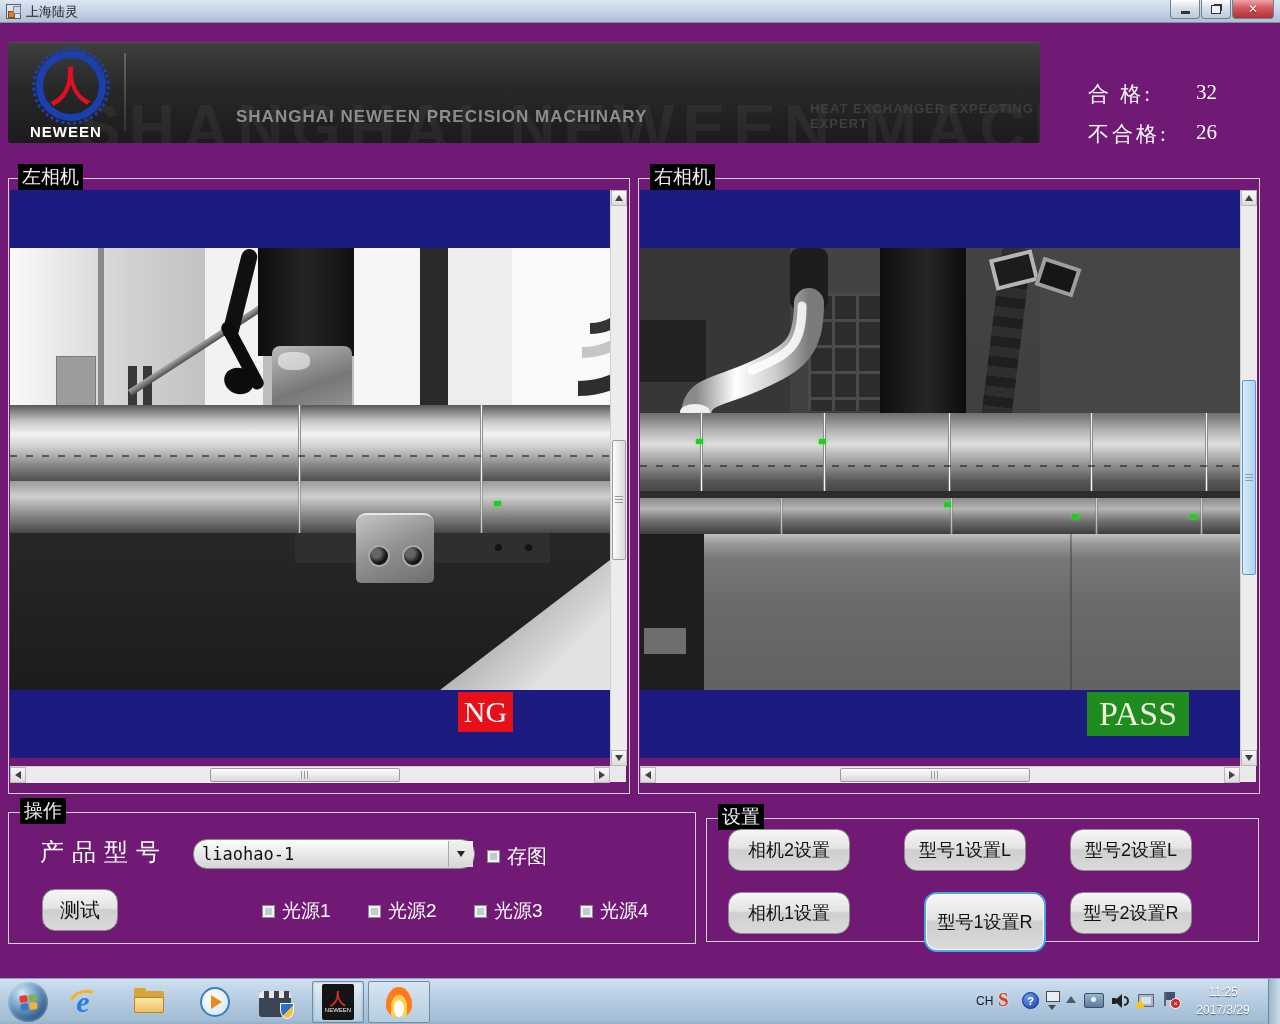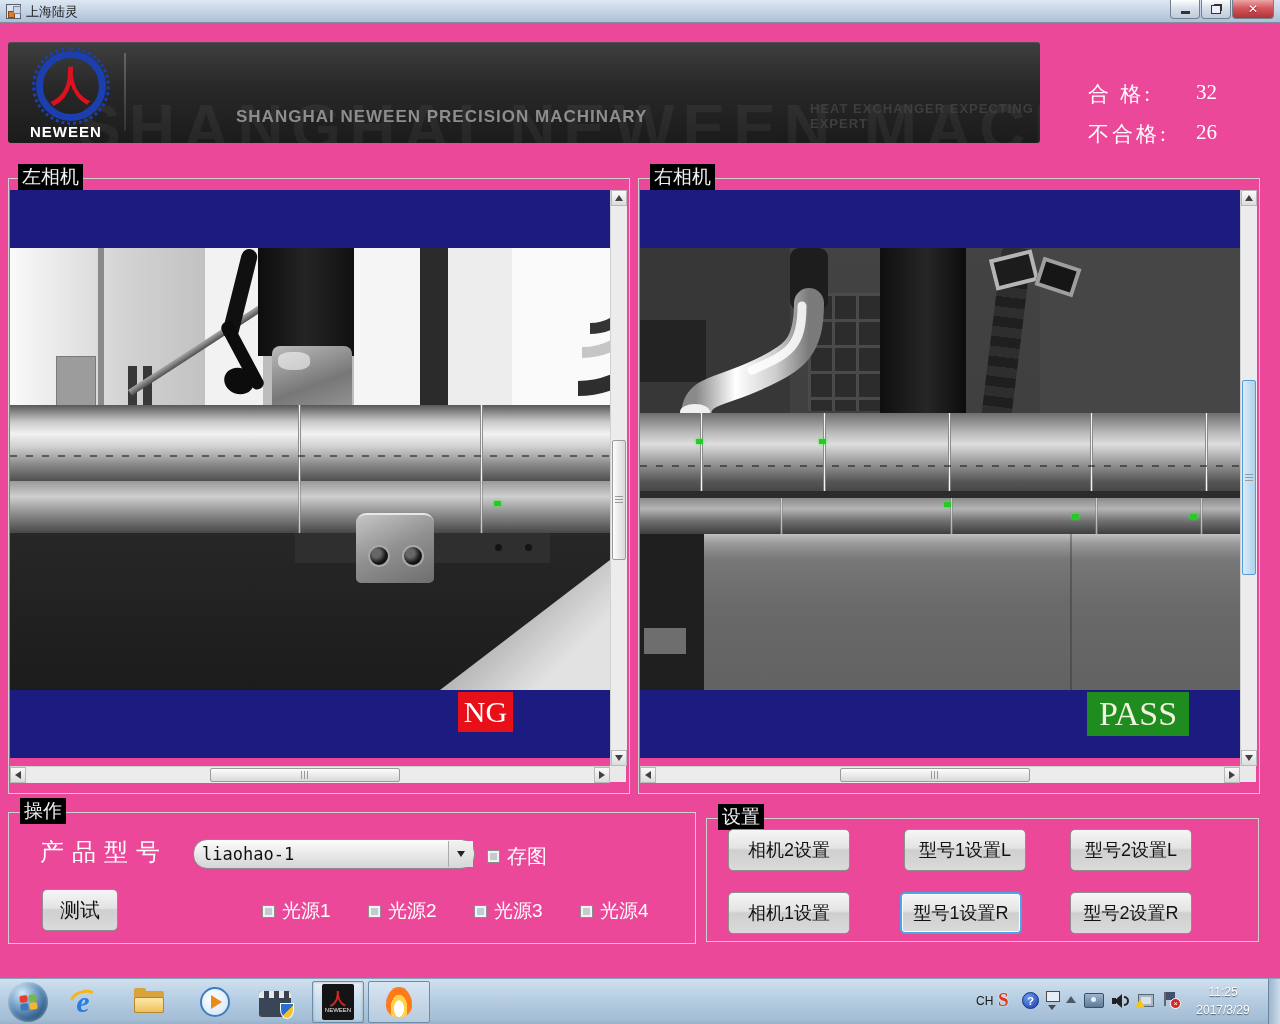--- a/index.html
+++ b/index.html
@@ -1,16 +1,16 @@
 <!DOCTYPE html>
 <html><head>
 <meta charset="utf-8">
 <style>
   html,body{margin:0;padding:0;background:#000;}
-  #stage{position:relative;width:1280px;height:1024px;overflow:hidden;background:#ec4899;
+  #stage{position:relative;width:1280px;height:1024px;overflow:hidden;background:#701a75;
          font-family:"Liberation Sans","DejaVu Sans",sans-serif;}
 
   
   .titlebar{position:absolute;left:0;top:0;width:1280px;height:22px;
     background:linear-gradient(180deg,#dce7f3,#c3d2e4 55%,#aebfd6);border-bottom:1px solid #7f8f9f;}
   .win-icon{position:absolute;left:6px;top:4px;width:13px;height:13px;background:#dde4ee;border:1px solid #556070;}
   .win-icon .sq1{position:absolute;left:1px;top:6px;width:5px;height:5px;background:#e07a2a;border:1px solid #8a4a10;}
   .win-icon .sq2{position:absolute;left:6px;top:1px;width:6px;height:6px;background:#cdd6e2;border:1px solid #7a8798;}
   .win-title{position:absolute;left:26px;top:3px;font-size:13px;color:#1a1a1a;}
   .win-btns{position:absolute;right:6px;top:0;display:flex;}
@@ -149,21 +149,21 @@
     background:linear-gradient(180deg,#fdfdfd,#d5d5d5);border:1px solid #8a8a8a;border-radius:14px;padding-left:44px;}
   .combo-text{position:absolute;left:8px;top:4px;font-family:"DejaVu Sans Mono","Liberation Mono",monospace;
     font-size:17px;color:#111;}
   .combo-arrow{position:absolute;right:1px;top:1px;width:24px;height:26px;border-left:1px solid #aaa;
     background:linear-gradient(180deg,#f2f2f2,#d8d8d8);display:flex;align-items:center;justify-content:center;}
   .cb{width:13px;height:13px;box-sizing:border-box;border:1px solid #8e8e8e;background:#f2f2f2;position:relative;flex:none;}
   .cb::after{content:"";position:absolute;left:2px;top:2px;right:2px;bottom:2px;background:#c2cad2;}
   .ctrl-item{position:absolute;display:flex;align-items:center;gap:7px;color:#fff;font-size:19px;}
   .wbtn{position:absolute;box-sizing:border-box;display:flex;align-items:center;justify-content:center;
     background:linear-gradient(180deg,#f6f6f6,#e3e3e3 45%,#cfcfcf 50%,#dadada);
-    border:1px solid #8e8e8e;border-radius:5px;color:#111;font-size:18px;}
+    border:1px solid #8e8e8e;border-radius:13px;color:#111;font-size:18px;}
   .wbtn.bright{background:linear-gradient(180deg,#ffffff,#f4f4f4 55%,#e9e9e9);border-color:#9a9a9a;}
   .wbtn.focus{border:2px solid #46a8e8;box-shadow:inset 0 0 0 1px #fff;}
 
   
   .taskbar{position:absolute;left:0;top:978px;width:1280px;height:46px;
     background:linear-gradient(180deg,#cfe0ef,#b6cde2 45%,#a3bdd5 90%,#97b2cb);border-top:1px solid #8aa3bc;box-sizing:border-box;}
   .orb{position:absolute;left:8px;top:3px;width:40px;height:40px;border-radius:50%;
     background:radial-gradient(circle at 35% 28%,#d4e8f7,#6e9cc4 40%,#27537f 75%,#12304f);
     box-shadow:inset 0 0 4px rgba(255,255,255,.6);display:flex;align-items:center;justify-content:center;}
   .orb-flag{width:17px;height:15px;display:grid;grid-template-columns:1fr 1fr;grid-template-rows:1fr 1fr;gap:1px;transform:rotate(-6deg);}
@@ -464,21 +464,21 @@
     <span>光源4</span>
   </div>
 
   <div class="gbox" style="left:706px;top:818px;width:551px;height:122px;"></div>
   <span class="glabel" style="left:718px;top:804px;">设置</span>
 
   <div class="wbtn" style="left:728px;top:829px;width:122px;height:42px;">相机2设置</div>
   <div class="wbtn" style="left:904px;top:829px;width:122px;height:42px;">型号1设置L</div>
   <div class="wbtn" style="left:1070px;top:829px;width:122px;height:42px;">型号2设置L</div>
   <div class="wbtn" style="left:728px;top:892px;width:122px;height:42px;">相机1设置</div>
-  <div class="wbtn focus" style="left:900px;top:892px;width:122px;height:42px;">型号1设置R</div>
+  <div class="wbtn focus" style="left:924px;top:892px;width:122px;height:60px;">型号1设置R</div>
   <div class="wbtn" style="left:1070px;top:892px;width:122px;height:42px;">型号2设置R</div>
 
   <div class="taskbar">
     <div class="orb">
       <div class="orb-flag">
         <span style="background:#e83c30;"></span>
           <span style="background:#7ab648;"></span>
         <span style="background:#3a78c0;"></span>
           <span style="background:#f5b52e;"></span>
       </div>

